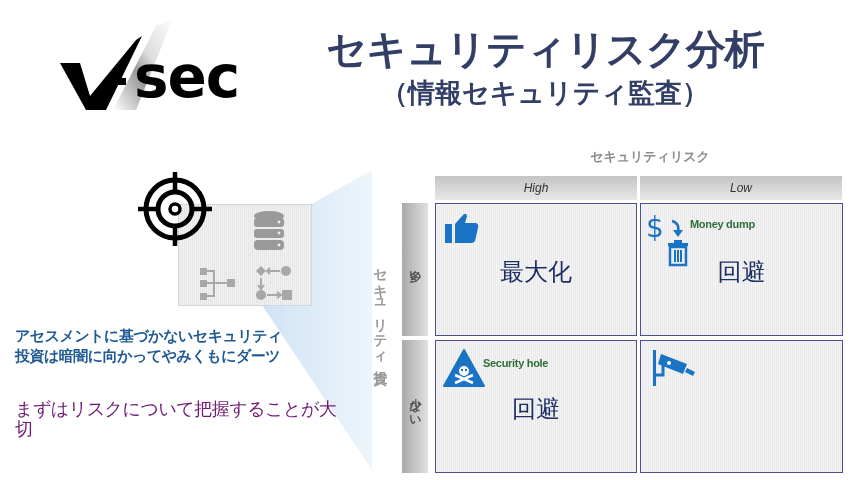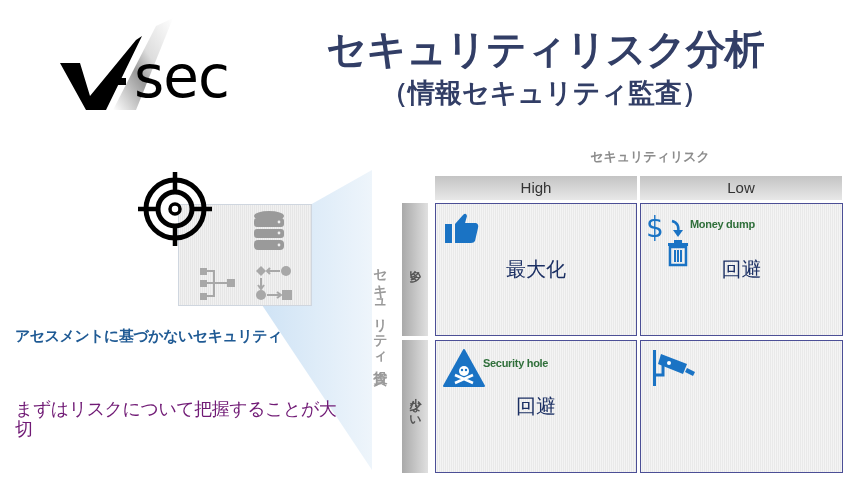--- a/index.html
+++ b/index.html
@@ -7,21 +7,21 @@
     width:850px; height:480px; position:relative; overflow:hidden;
     background:#ffffff;
     font-family:"DejaVu Sans", sans-serif;
   }
   .abs { position:absolute; }
 
   
   .logo { left:58px; top:18px; width:200px; height:95px; }
   .logo-text {
     position:absolute; left:76px; top:30px;
-    font-family:"DejaVu Sans", sans-serif; font-weight:normal;
+    font-family:"DejaVu Sans", sans-serif; font-weight:bold;
     font-size:58px; letter-spacing:-1px; color:#000; line-height:1;
   }
 
   
   .title {
     left:300px; top:28px; width:490px; text-align:center;
     color:#323e66; font-weight:bold; font-size:40px; line-height:1.05;
     letter-spacing:-1px;
   }
   .subtitle {
@@ -53,22 +53,23 @@
     font-size:18px; line-height:20px; letter-spacing:-0.5px;
   }
 
   
   .axis-top {
     left:447px; top:148px; width:406px; text-align:center;
     color:#8c8c8c; font-weight:bold; font-size:13px;
   }
   .col-head {
     top:176px; height:24px; line-height:24px; text-align:center;
-    font-family:"Liberation Sans", sans-serif; font-size:15px; color:#333;
+    font-family:"Liberation Sans", sans-serif; font-size:12px; color:#333;
     background:linear-gradient(180deg,#c4c4c4,#e8e8e8);
+    font-style:italic;
   }
   .col-high { left:435px; width:202px; }
   .col-low  { left:640px; width:202px; }
 
   .axis-left {
     left:367px; top:258px; width:22px; color:#9a9a9a; font-weight:bold;
     font-size:14px; line-height:17px; text-align:center; writing-mode:vertical-rl;
     letter-spacing:1px;
   }
   .row-head {
@@ -84,21 +85,21 @@
     border:1.5px solid #4c4f96; box-sizing:border-box;
     background:repeating-linear-gradient(90deg,#f4f4f4 0 1px,#e9e9e9 1px 2px);
   }
   .c11 { left:435px; top:203px; width:202px; height:133px; }
   .c12 { left:640px; top:203px; width:203px; height:133px; }
   .c21 { left:435px; top:340px; width:202px; height:133px;padding-left:6px; }
   .c22 { left:640px; top:340px; width:203px; height:133px; }
 
   .cell-label {
     position:absolute; left:0; right:0; top:52px; text-align:center;
-    color:#1b2f63; font-size:20px;
+    color:#1b2f63; font-size:24px;
   }
   .cell-label.en { font-family:"DejaVu Sans", sans-serif; font-size:24px; top:50px; }
 
   .tag {
     position:absolute; color:#2f6f3a; font-family:"Liberation Sans", sans-serif;
     font-weight:bold; font-size:11px; letter-spacing:-0.3px;text-align:right;
   }
 </style>
 </head>
 <body>
@@ -165,20 +166,21 @@
 
 <svg class="abs target" viewBox="0 0 74 74">
   <circle cx="37" cy="37" r="29" stroke="#000" stroke-width="5" fill="none"></circle>
   <circle cx="37" cy="37" r="17" stroke="#000" stroke-width="5" fill="none"></circle>
   <circle cx="37" cy="37" r="5" stroke="#000" stroke-width="3.5" fill="none"></circle>
   <path d="M37 0 V22 M37 52 V74 M0 37 H22 M52 37 H74" stroke="#000" stroke-width="4.5"></path>
 </svg>
 
 <div class="abs lead">
   <div>アセスメントに基づかないセキュリティ</div>
+  <div>投資は暗闇に向かってやみくもにダーツ</div>
 </div>
 <div class="abs lead2">まずはリスクについて把握することが大切</div>
 
 <div class="abs axis-top">セキュリティリスク</div>
 <div class="abs col-head col-high">High</div>
 <div class="abs col-head col-low">Low</div>
 
 <div class="abs axis-left">セキュリティ投資</div>
 <div class="abs row-head row-many">多い</div>
 <div class="abs row-head row-few">少ない</div>

